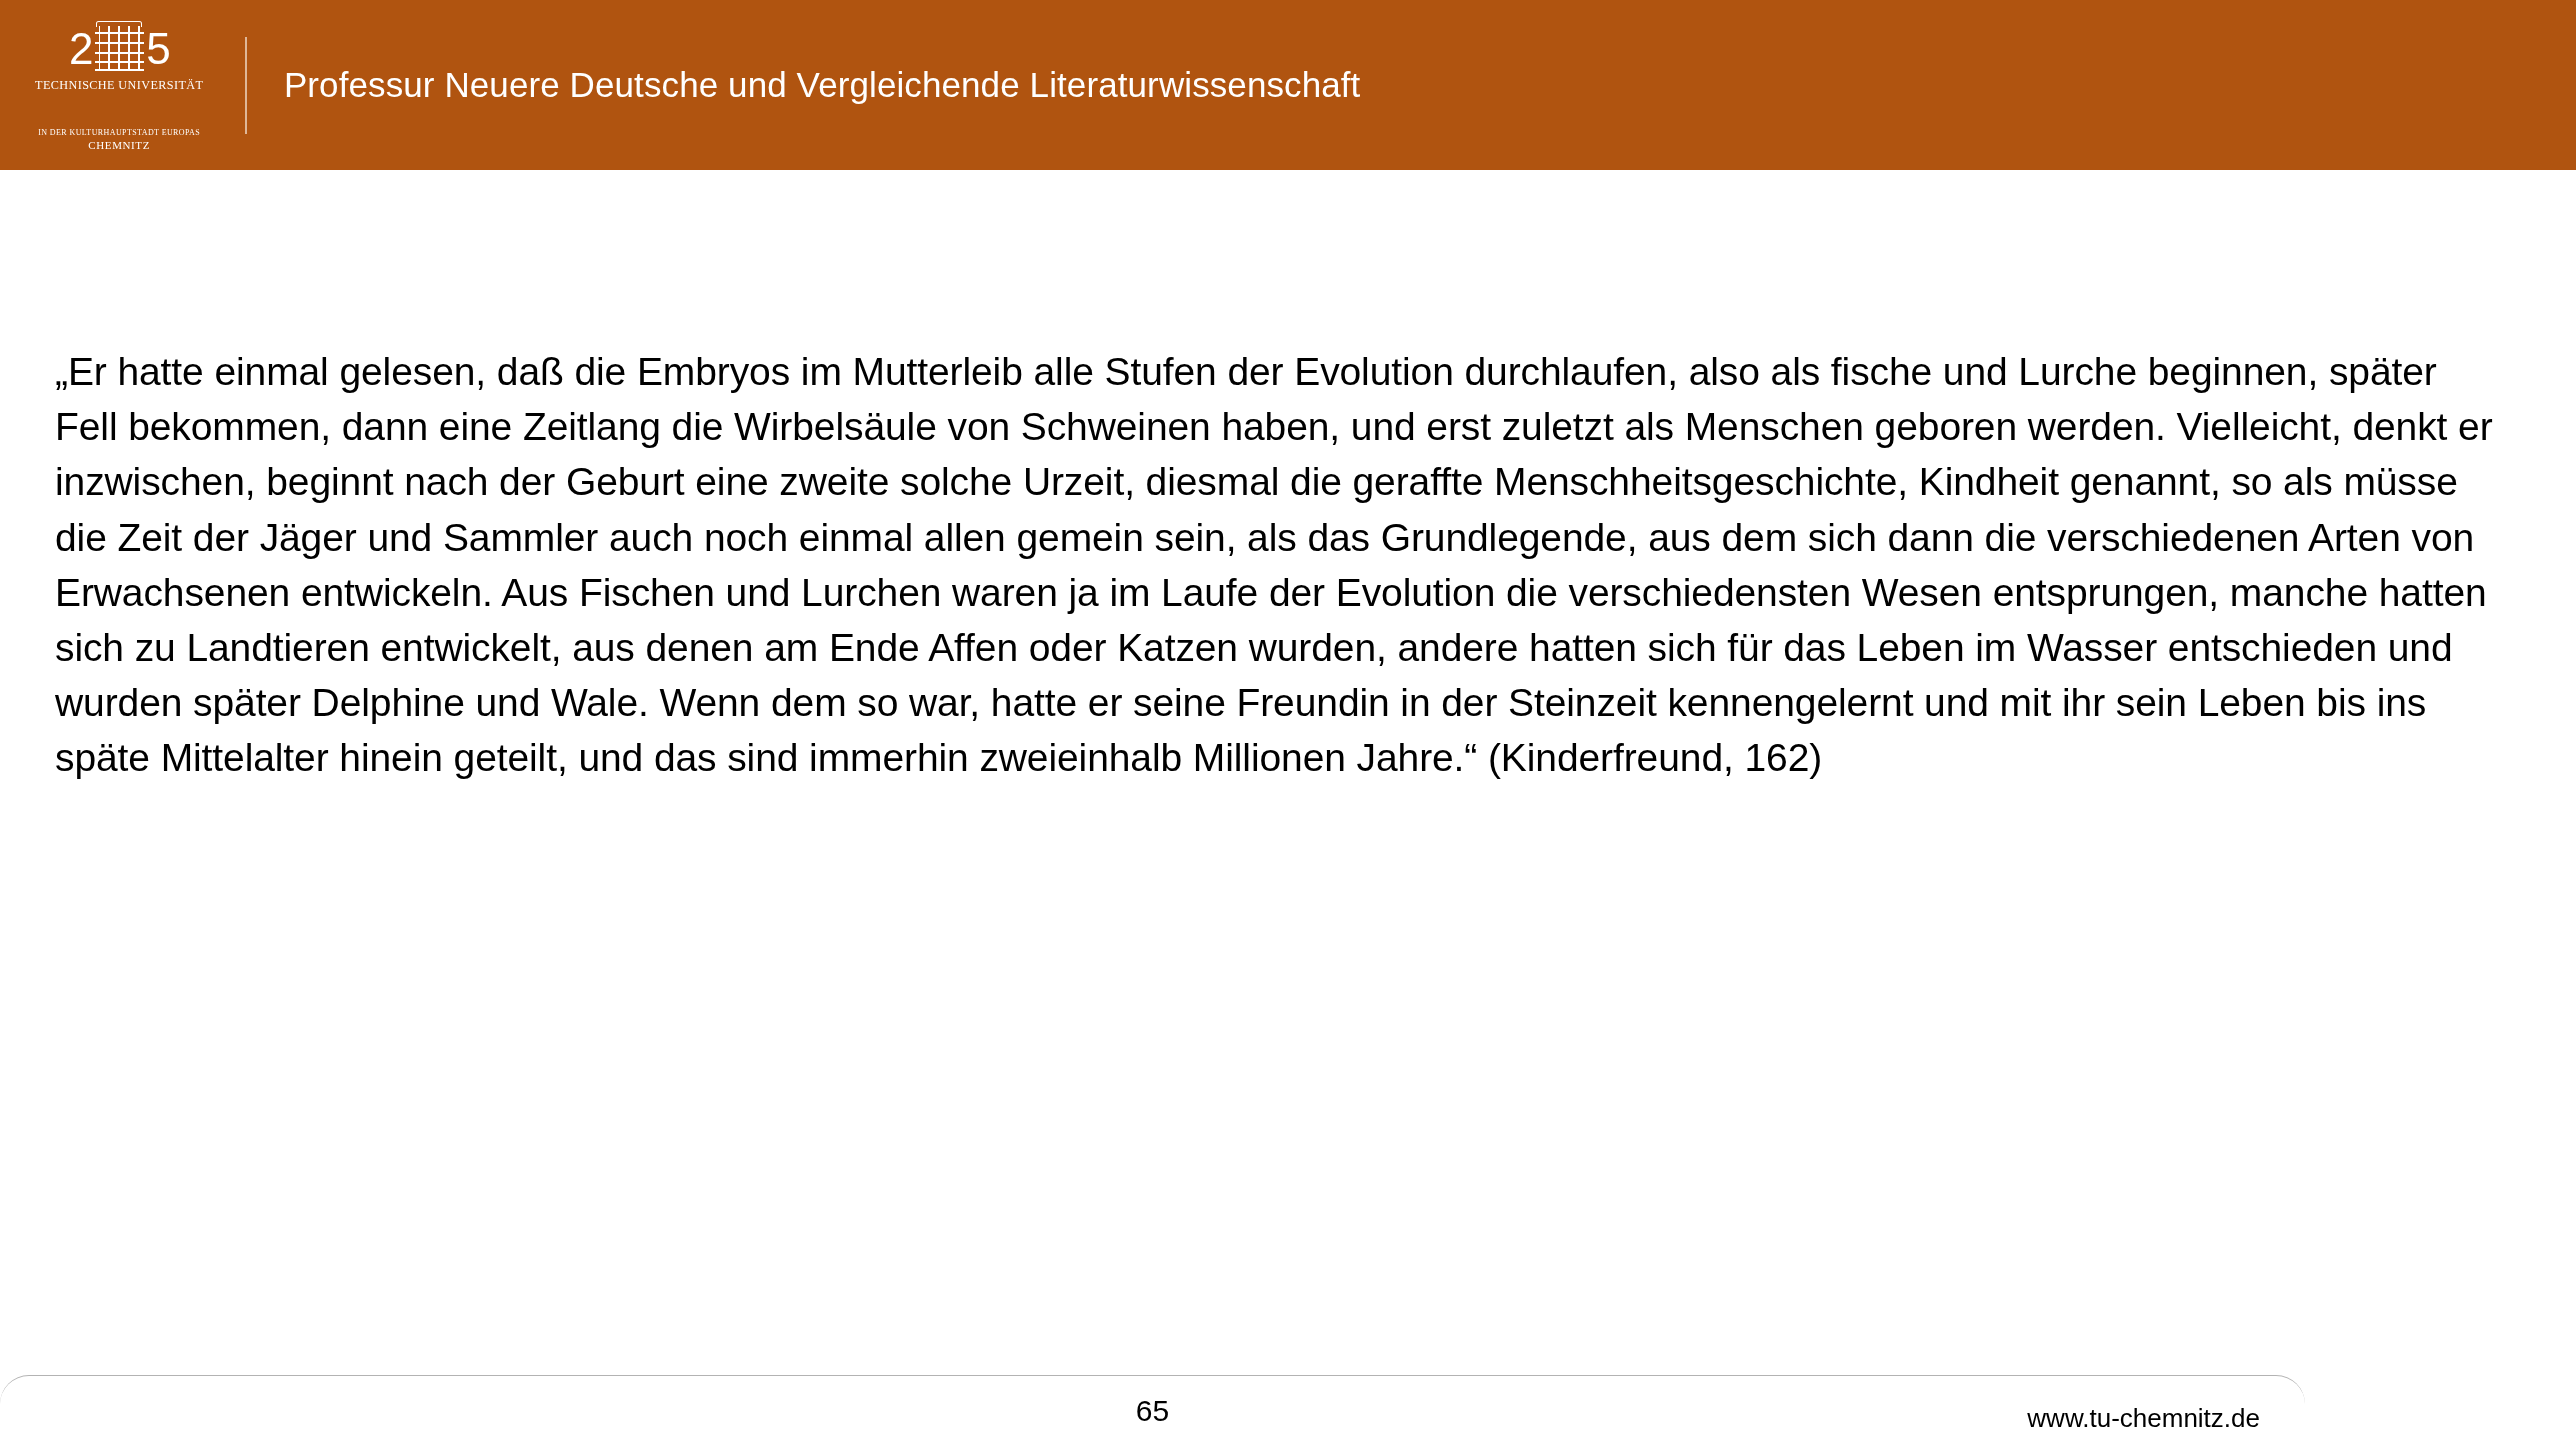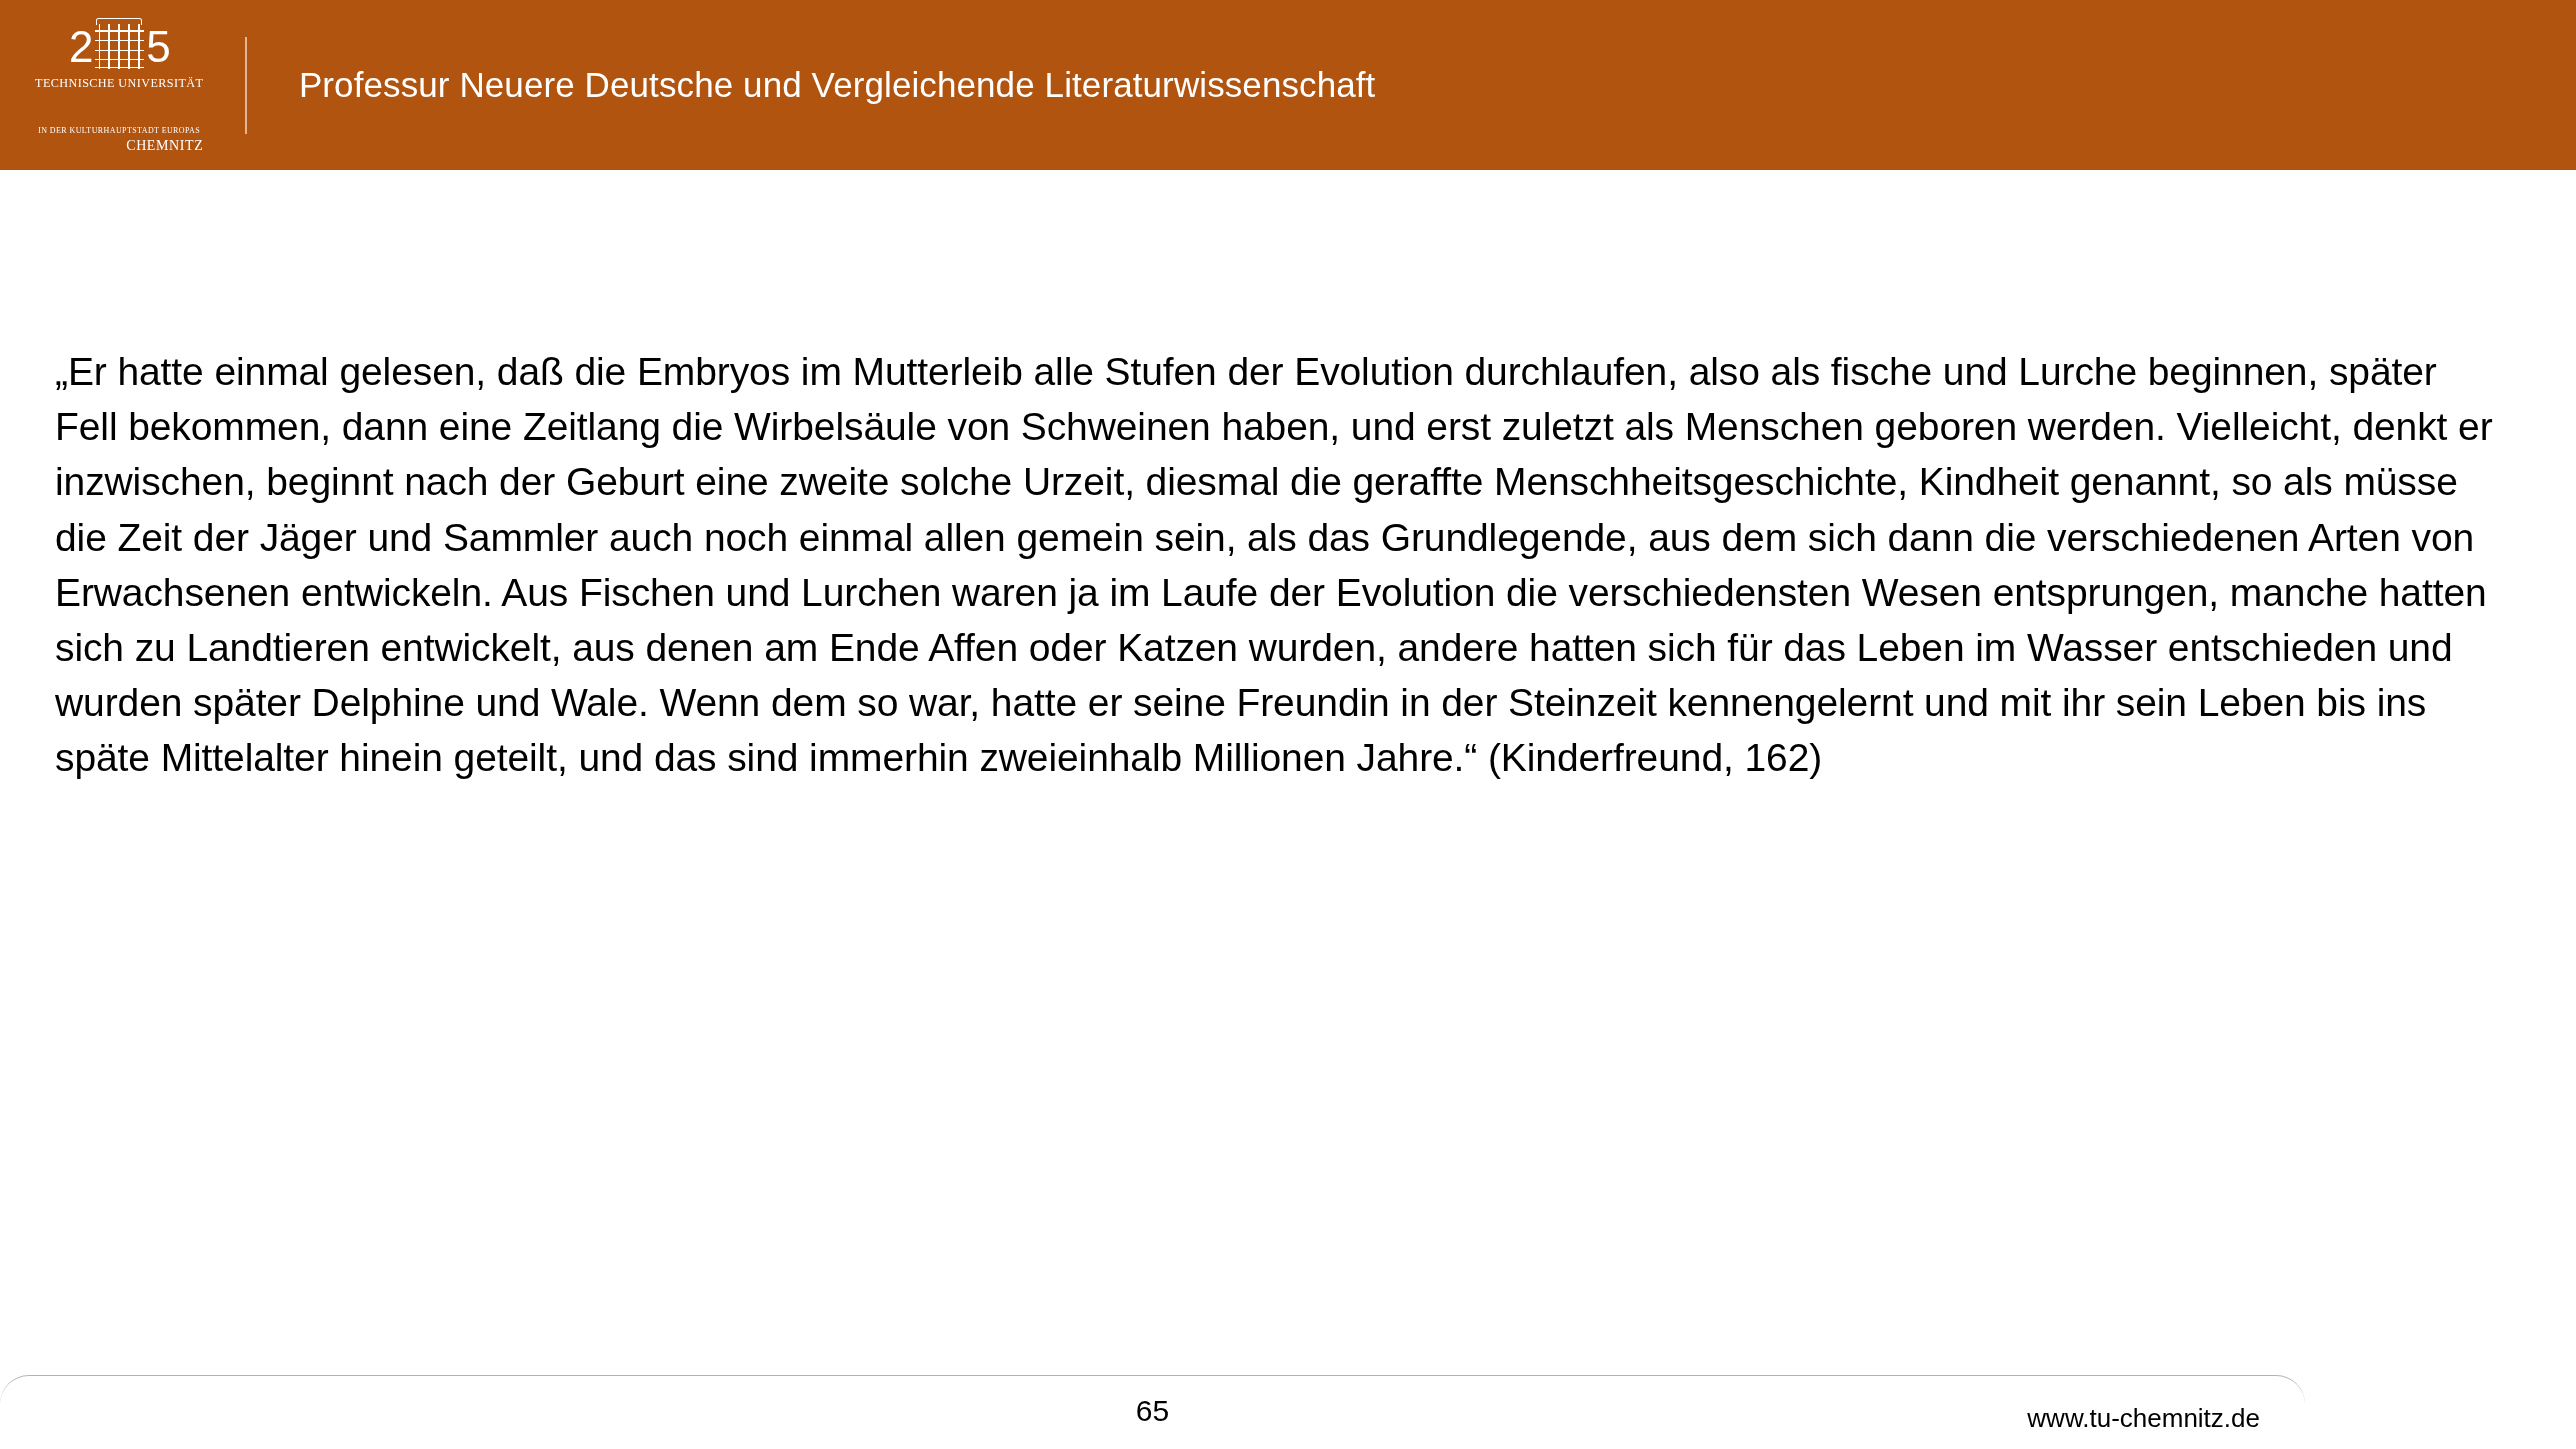--- a/index.html
+++ b/index.html
@@ -106,39 +106,38 @@
     color: #ffffff;
     white-space: nowrap;
   }
   .logo-line2 {
     font-size: 8px;
     color: #ffffff;
     white-space: nowrap;
     margin-top: 32px;
   }
   .logo-line3 {
-    font-size: 14px;
+    font-size: 11px;
     color: #ffffff;
     letter-spacing: 0.6px;
-    text-align: right;
   }
 
   .header-divider {
     width: 1.9px;
     height: 97px;
     background: #e8c9b0;
     opacity: 0.85;
     margin: 0 0 0 13px;
   }
 
   .header-title {
     color: #ffffff;
     font-size: 35px;
     font-weight: 400;
-    margin-left: 52px;
+    margin-left: 37px;
     letter-spacing: 0.1px;
     white-space: nowrap;
   }
 
   
   .content {
     position: absolute;
     top: 170px;
     left: 0;
     width: 2576px;

